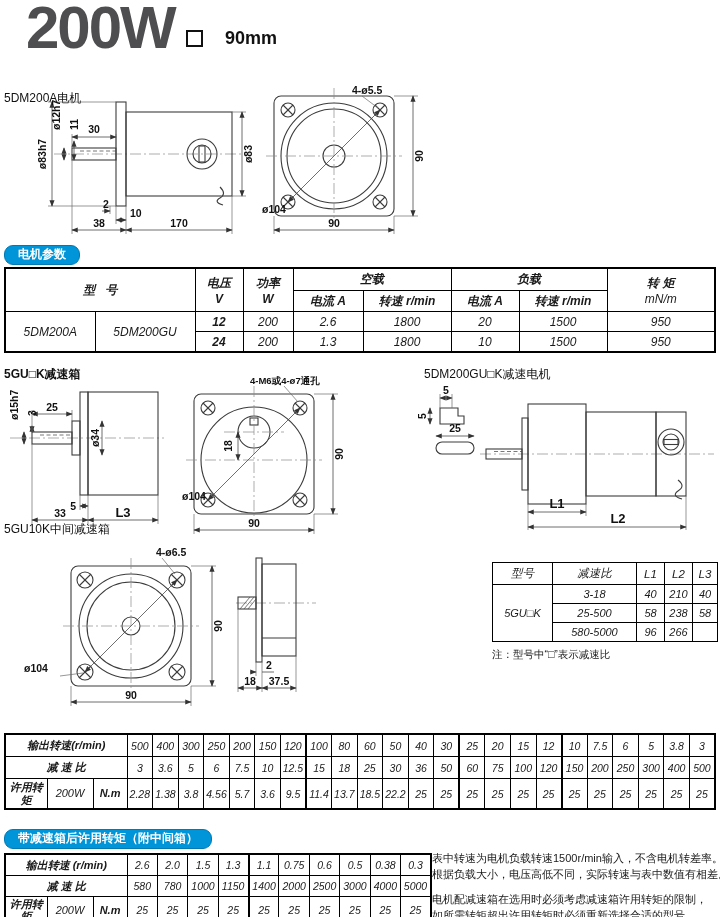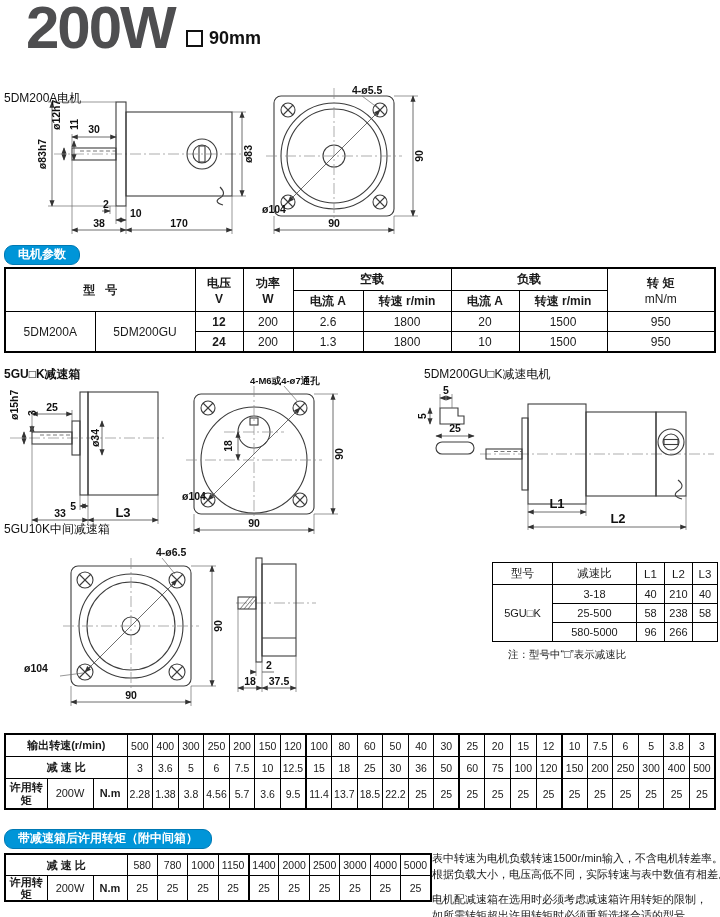--- a/index.html
+++ b/index.html
@@ -1,30 +1,30 @@
 <!DOCTYPE html>
 <html><head>
 <meta charset="utf-8">
 <style>
   html,body{margin:0;padding:0;background:#fff;}
   #page{position:relative;width:720px;height:917px;background:#fff;overflow:hidden;
         font-family:"Liberation Sans","DejaVu Sans",sans-serif;color:#1a1a1a;}
   .abs{position:absolute;}
   
   .big-title{font-size:60px;font-weight:bold;letter-spacing:-2px;color:#4e4e50;line-height:56px;}
-  .frame-size{display:flex;align-items:center;gap:6px;font-size:18px;font-weight:bold;color:#111;}
+  .frame-size{display:flex;align-items:center;gap:22px;font-size:18px;font-weight:bold;color:#111;}
   .frame-square{width:13px;height:13px;border:2.5px solid #111;display:inline-block;}
   
   .dwg-label{font-size:12px;color:#111;}
   .dwg-label.b{font-weight:bold;}
   
   .badge{background:#0095d8;border:1px solid #0079b4;border-radius:9px;color:#fff;
          font-size:12px;font-weight:bold;padding:1px 13px 2px;display:inline-block;line-height:15px;}
   
-  table{border-collapse:collapse;position:absolute;table-layout:fixed;background:#fff;}
+  table{border-collapse:collapse;position:absolute;table-layout:fixed;background:#fff;font-style:italic;}
   th,td{border:1px solid #000;text-align:center;vertical-align:middle;padding:0 1px;
         font-weight:normal;overflow:hidden;}
   table.bordered{border:2px solid #000;}
   
   .mt th{font-weight:bold;font-size:12px;}
   .mt td{font-size:12px;}
   .mt .sp{letter-spacing:10px;text-indent:10px;}
   .mt .nrm{font-weight:normal;font-size:12px;}
   .mt tr.h1>*{height:21px;} .mt tr.h2>*{height:20px;} .mt tr.d>*{height:19px;}
   .mt td.b{font-weight:bold;}
@@ -34,21 +34,21 @@
   
   .tq th{font-size:11px;font-weight:bold;line-height:1.1;}
   .tq td{font-size:10.5px;}
   .tq .mdl{font-weight:normal;font-size:11px;}
   .tq td.thick,.tq th.thick{border-right-width:2.5px;}
   #tq1 tr:nth-child(1)>*{height:21px;margin-left:24px;} #tq1 tr:nth-child(2)>*{height:21px;} #tq1 tr:nth-child(3)>*{height:29px;}
   #tq2 tr:nth-child(1)>*{height:20px;} #tq2 tr:nth-child(2)>*{height:20px;} #tq2 tr:nth-child(3)>*{height:26px;}
   .allow-lbl{width:40px;} .mdl-col{width:46px;} .unit-col{width:34px;}
   
   .note{font-size:11px;line-height:1.45;color:#1a1a1a;white-space:nowrap;}
-  .small-note{font-size:10.5px;color:#1a1a1a;margin-left:16px;}
+  .small-note{font-size:10.5px;color:#1a1a1a;}
   
   svg{position:absolute;overflow:visible;}
   .la{stroke:#3c3c3c;fill:none;stroke-width:1.1;}
   .dim{stroke:#4a4a4a;fill:none;stroke-width:0.8;}
   .ext{stroke:#6a6a6a;fill:none;stroke-width:0.7;}
   .cl{stroke:#8a8a8a;fill:none;stroke-width:0.7;stroke-dasharray:11 3 2 3;}
   .hid{stroke:#555;fill:none;stroke-width:0.8;stroke-dasharray:4 2.5;}
   .hat{stroke:#555;stroke-width:0.8;}
   text.d{font-family:"Liberation Sans",sans-serif;font-size:10.5px;font-weight:bold;fill:#111;}
   text.dl{font-family:"Liberation Sans",sans-serif;font-size:13px;font-weight:bold;fill:#111;}
@@ -514,20 +514,33 @@
     </table>
 
   <div class="abs badge" style="left:4px;top:829px;">带减速箱后许用转矩（附中间箱）</div>
   <table class="tq bordered abs" id="tq2" style="left:4px;top:853px;width:428px;">
     <colgroup>
         <col style="width:42px">
         <col style="width:46px">
         <col style="width:34px">
       </colgroup>
     <tbody>
+        <tr>
+      <th colspan="3">输出转速 (r/min)</th>
+    <td>2.6</td>
+          <td>2.0</td>
+          <td>1.5</td>
+          <td class="thick">1.3</td>
+          <td>1.1</td>
+          <td>0.75</td>
+          <td>0.6</td>
+          <td>0.5</td>
+          <td>0.38</td>
+          <td>0.3</td>
+        </tr>
     <tr>
       <th colspan="3">减 速 比</th>
     <td>580</td>
           <td>780</td>
           <td>1000</td>
           <td class="thick">1150</td>
           <td>1400</td>
           <td>2000</td>
           <td>2500</td>
           <td>3000</td>

